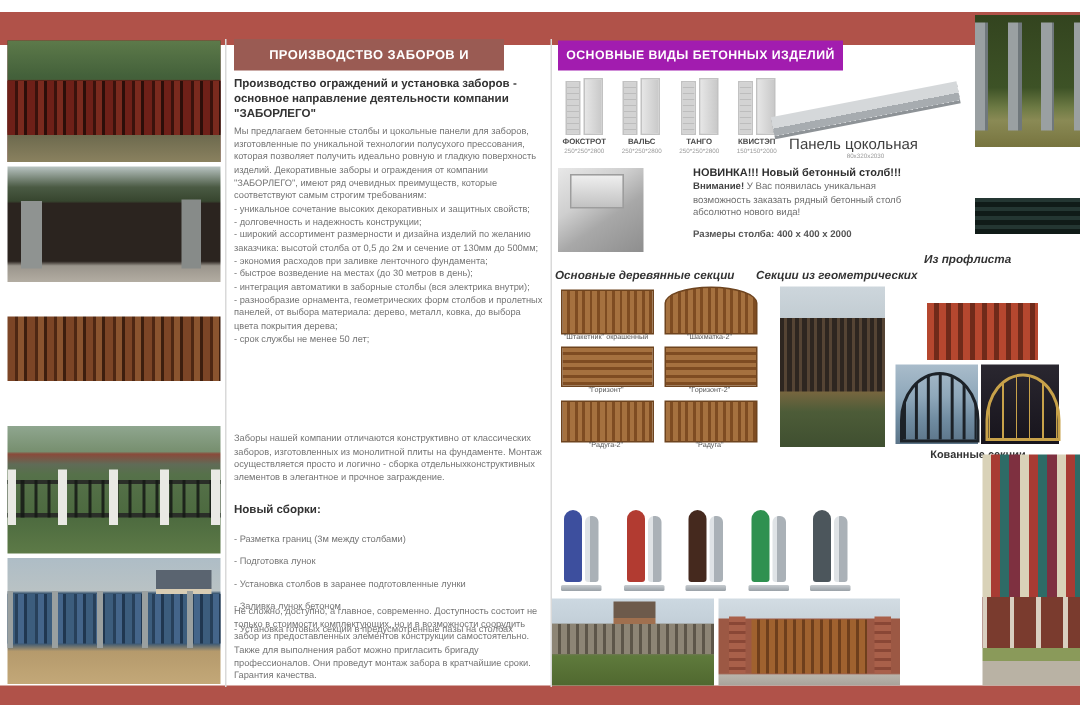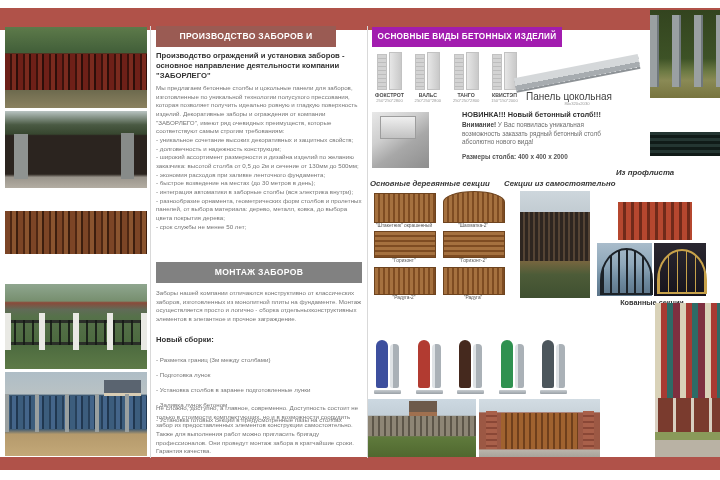--- a/index.html
+++ b/index.html
@@ -192,21 +192,20 @@
     <p class="line">- уникальное сочетание высоких декоративных и защитных свойств;</p>
     <p class="line">- долговечность и надежность конструкции;</p>
     <p class="line">- широкий ассортимент размерности и дизайна изделий по желанию заказчика: высотой столба от 0,5 до 2м и сечение от 130мм до 500мм;</p>
     <p class="line">- экономия расходов при заливке ленточного фундамента;</p>
     <p class="line">- быстрое возведение на местах (до 30 метров в день);</p>
     <p class="line">- интеграция автоматики в заборные столбы (вся электрика внутри);</p>
     <p class="line">- разнообразие орнамента, геометрических форм столбов и пролетных панелей, от выбора материала: дерево, металл, ковка, до выбора цвета покрытия дерева;</p>
     <p class="line">- срок службы не менее 50 лет;</p>
   </div>
 
-  <div class="abs hdr-box" id="h2-box" style="background: rgb(129, 129, 129);">МОНТАЖ ЗАБОРОВ</div>
   <div class="abs body-txt" id="para2">Заборы нашей компании отличаются конструктивно от классических заборов, изготовленных из монолитной плиты на фундаменте. Монтаж осуществляется просто и логично - сборка отдельныхконструктивных элементов в элегантное и прочное заграждение.</div>
   <div class="abs" id="steps-title">Новый сборки:</div>
   <div class="abs body-txt" id="steps">
     <p class="line">- Разметка границ (3м между столбами)</p>
     <p class="line">- Подготовка лунок</p>
     <p class="line">- Установка столбов в заранее подготовленные лунки</p>
     <p class="line">- Заливка лунок бетоном</p>
     <p class="line">- Установка готовых секций в предусмотренные пазы на столбах</p>
   </div>
   <div class="abs body-txt" id="para3">Не сложно, доступно, а главное, современно. Доступность состоит не только в стоимости комплектующих, но и в возможности соорудить забор из предоставленных элементов конструкции самостоятельно. Также для выполнения работ можно пригласить бригаду профессионалов. Они проведут монтаж забора в кратчайшие сроки. Гарантия качества.</div>
@@ -257,21 +256,21 @@
   <div class="abs" id="novinka-photo">
       <div class="abs cap"></div>
     </div>
   <div class="abs" id="novinka-text">
     <div id="novinka-title">НОВИНКА!!! Новый бетонный столб!!!</div>
     <div id="novinka-body"><b>Внимание!</b><span> У Вас появилась уникальная возможность заказать рядный бетонный столб абсолютно нового вида!</span></div>
     <div id="novinka-size">Размеры столба: 400 x 400 x 2000</div>
   </div>
 
   <div class="abs sec-heading" id="wood-heading">Основные деревянные секции</div>
-  <div class="abs sec-heading" id="eurosec-heading">Секции из самостоятельно</div>
+  <div class="abs sec-heading" id="eurosec-heading">Секции из геометрических</div>
   <div class="abs sec-heading" id="proflist-heading">Из профлиста</div>
 
   <div class="abs wood-panel wood-v" id="wp1"></div>
   <div class="abs wood-panel wood-v arch" id="wp2"></div>
   <div class="abs wood-panel wood-h" id="wp3"></div>
   <div class="abs wood-panel wood-h" id="wp4"></div>
   <div class="abs wood-panel wood-v" id="wp5"></div>
   <div class="abs wood-panel wood-v" id="wp6"></div>
   <div class="abs wood-label" id="wl1">"Штакетник" окрашенный</div>
   <div class="abs wood-label" id="wl2">"Шахматка-2"</div>

